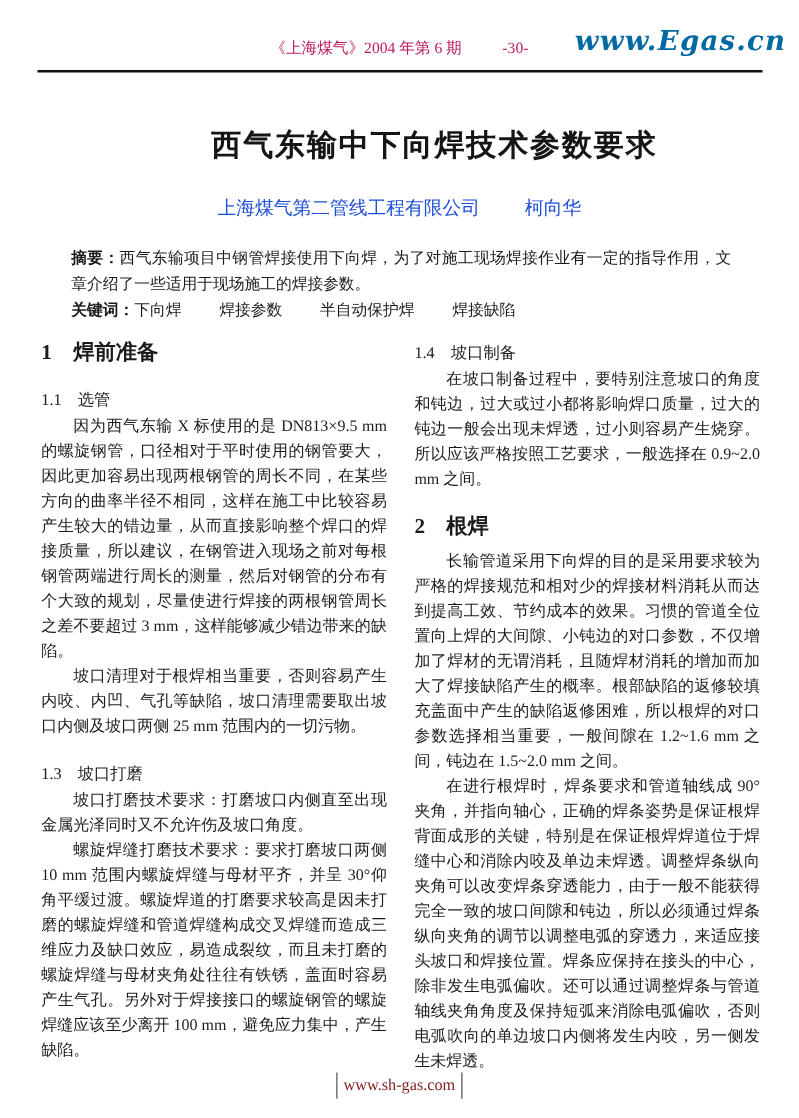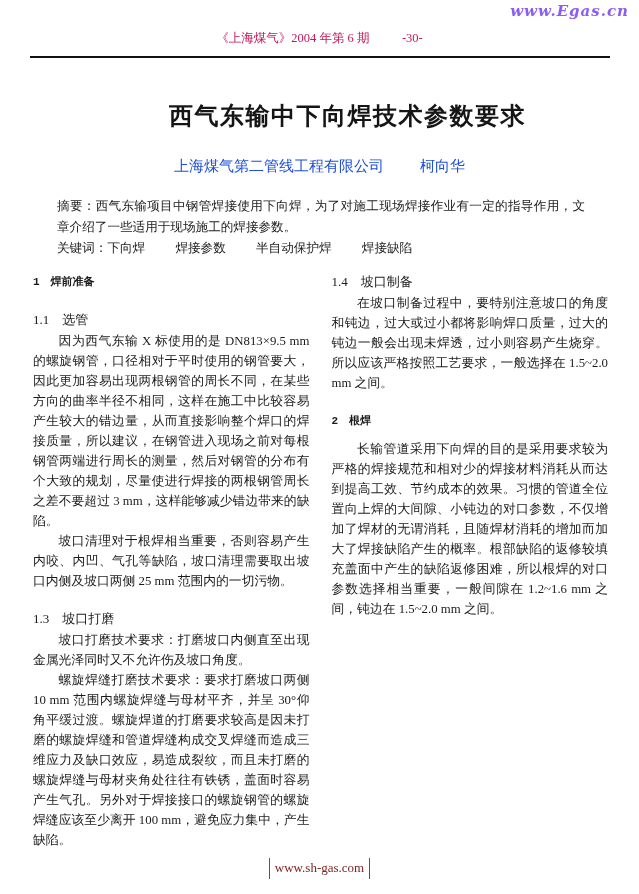--- a/index.html
+++ b/index.html
@@ -5,24 +5,24 @@
   * { margin:0; padding:0; box-sizing:border-box; }
   html,body { background:#ffffff; }
   body {
     position:relative;
     width:639px; height:894px;
     font-family:"Liberation Serif","DejaVu Serif",serif;
     color:#1b1b1b;
     overflow:hidden;
   }
   .watermark {
-    position:absolute; top:2px; right:10px;
+    position:absolute; top:20px; right:10px;
     font-family:"DejaVu Serif",serif;
     font-style:italic; font-weight:bold;
-    font-size:15px; color:#8b5cf6;
+    font-size:22px; color:#0369a1;
     letter-spacing:1px;
   }
   .journal-header {
     position:absolute; top:30px; left:0; width:100%;
     text-align:center; font-size:12.5px; color:#be185d;
   }
   .journal-header .pageno { margin-left:2.6em; }
   .rule {
     position:absolute; top:56px; left:30px; right:29px;
     border-top:2px solid #111;
@@ -34,30 +34,30 @@
   }
   .byline {
     position:absolute; top:157px; left:0; width:100%;
     text-align:center; font-size:15px; color:#1d4ed8;
   }
   .byline .author { margin-left:2.4em; }
   .abstract-block {
     position:absolute; top:196px; left:57px; right:54px;
     font-size:12.6px; line-height:21px; text-align:justify; color:#1b1b1b;
   }
-  .abstract-block b { font-weight:normal; }
+  .abstract-block b { font-weight:bold; }
   .keywords-line { margin-top:0; }
   .keywords-line .kw { margin-right:2.4em; }
   .keywords-line .kw:last-child { margin-right:0; }
   .columns {
     position:absolute; top:270px; left:33px; right:31px;
     display:flex; gap:22px;
   }
   .col { flex:1 1 0; font-size:12.8px; line-height:20px; text-align:justify; }
-  .col .h1 { font-weight:bold; font-size:11px; margin:2px 0 18px 0; text-align:left;font-family:Liberation Mono, monospace; }
+  .col .h1 { font-weight:bold; font-size:17px; margin:2px 0 18px 0; text-align:left; }
   .col .h2 { font-weight:normal; font-size:13px; margin:18px 0 1px 0; text-align:left; }
   .col .h2.first { margin-top:2px; }
   .col p { text-indent:2em; margin:0; }
   .col .h1.mid { margin-top:18px; margin-bottom:8px; }
   .footer-site {
     position:absolute; top:858px; left:0; width:100%;
     text-align:center;
   }
   .footer-site .box {
     display:inline-block;
@@ -96,21 +96,22 @@
     <div class="h1">1　焊前准备</div>
     <div class="h2 first">1.1　选管</div>
     <p>因为西气东输 X 标使用的是 DN813×9.5 mm 的螺旋钢管，口径相对于平时使用的钢管要大，因此更加容易出现两根钢管的周长不同，在某些方向的曲率半径不相同，这样在施工中比较容易产生较大的错边量，从而直接影响整个焊口的焊接质量，所以建议，在钢管进入现场之前对每根钢管两端进行周长的测量，然后对钢管的分布有个大致的规划，尽量使进行焊接的两根钢管周长之差不要超过 3 mm，这样能够减少错边带来的缺陷。</p>
     <p>坡口清理对于根焊相当重要，否则容易产生内咬、内凹、气孔等缺陷，坡口清理需要取出坡口内侧及坡口两侧 25 mm 范围内的一切污物。</p>
     <div class="h2">1.3　坡口打磨</div>
     <p>坡口打磨技术要求：打磨坡口内侧直至出现金属光泽同时又不允许伤及坡口角度。</p>
     <p>螺旋焊缝打磨技术要求：要求打磨坡口两侧 10 mm 范围内螺旋焊缝与母材平齐，并呈 30°仰角平缓过渡。螺旋焊道的打磨要求较高是因未打磨的螺旋焊缝和管道焊缝构成交叉焊缝而造成三维应力及缺口效应，易造成裂纹，而且未打磨的螺旋焊缝与母材夹角处往往有铁锈，盖面时容易产生气孔。另外对于焊接接口的螺旋钢管的螺旋焊缝应该至少离开 100 mm，避免应力集中，产生缺陷。</p>
   </div>
   <div class="col">
     <div class="h2 first">1.4　坡口制备</div>
-    <p>在坡口制备过程中，要特别注意坡口的角度和钝边，过大或过小都将影响焊口质量，过大的钝边一般会出现未焊透，过小则容易产生烧穿。所以应该严格按照工艺要求，一般选择在 1.5~2.0 mm 之间。</p>
+    <p>在坡口制备过程中，要特别注意坡口的角度和钝边，过大或过小都将影响焊口质量，过大的钝边一般会出现未焊透，过小则容易产生烧穿。所以应该严格按照工艺要求，一般选择在 0.9~2.0 mm 之间。</p>
     <div class="h1 mid">2　根焊</div>
     <p>长输管道采用下向焊的目的是采用要求较为严格的焊接规范和相对少的焊接材料消耗从而达到提高工效、节约成本的效果。习惯的管道全位置向上焊的大间隙、小钝边的对口参数，不仅增加了焊材的无谓消耗，且随焊材消耗的增加而加大了焊接缺陷产生的概率。根部缺陷的返修较填充盖面中产生的缺陷返修困难，所以根焊的对口参数选择相当重要，一般间隙在 1.2~1.6 mm 之间，钝边在 1.5~2.0 mm 之间。</p>
+    <p>在进行根焊时，焊条要求和管道轴线成 90°夹角，并指向轴心，正确的焊条姿势是保证根焊背面成形的关键，特别是在保证根焊焊道位于焊缝中心和消除内咬及单边未焊透。调整焊条纵向夹角可以改变焊条穿透能力，由于一般不能获得完全一致的坡口间隙和钝边，所以必须通过焊条纵向夹角的调节以调整电弧的穿透力，来适应接头坡口和焊接位置。焊条应保持在接头的中心，除非发生电弧偏吹。还可以通过调整焊条与管道轴线夹角角度及保持短弧来消除电弧偏吹，否则电弧吹向的单边坡口内侧将发生内咬，另一侧发生未焊透。</p>
   </div>
 </div>
 
 <div class="footer-site">
   <span class="box">www.sh-gas.com</span>
 </div>
 
 </body></html>

